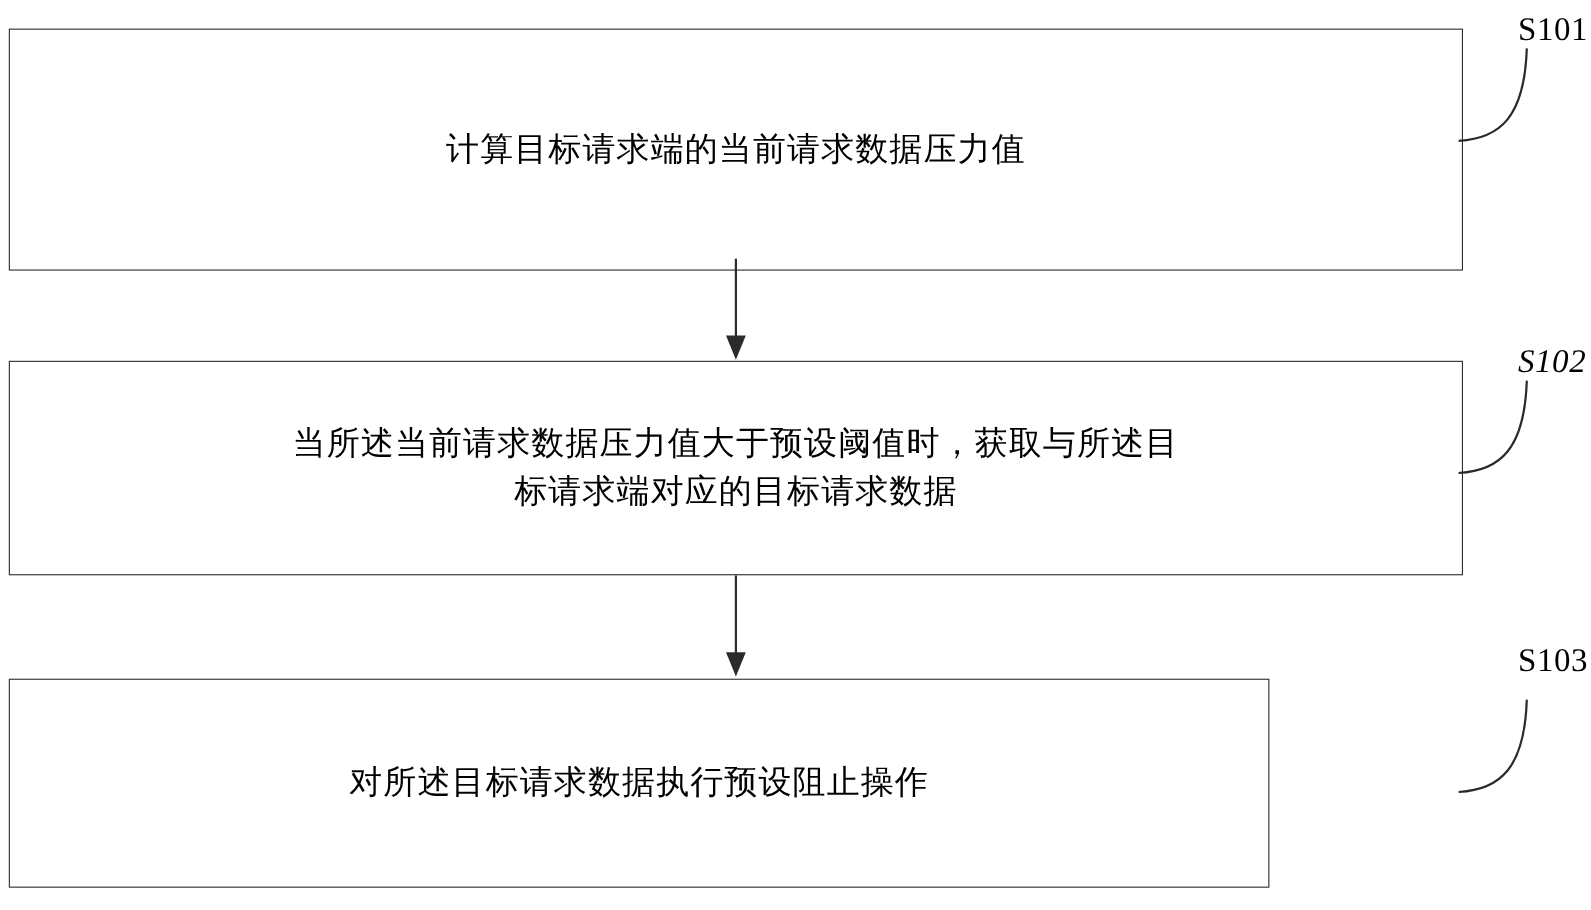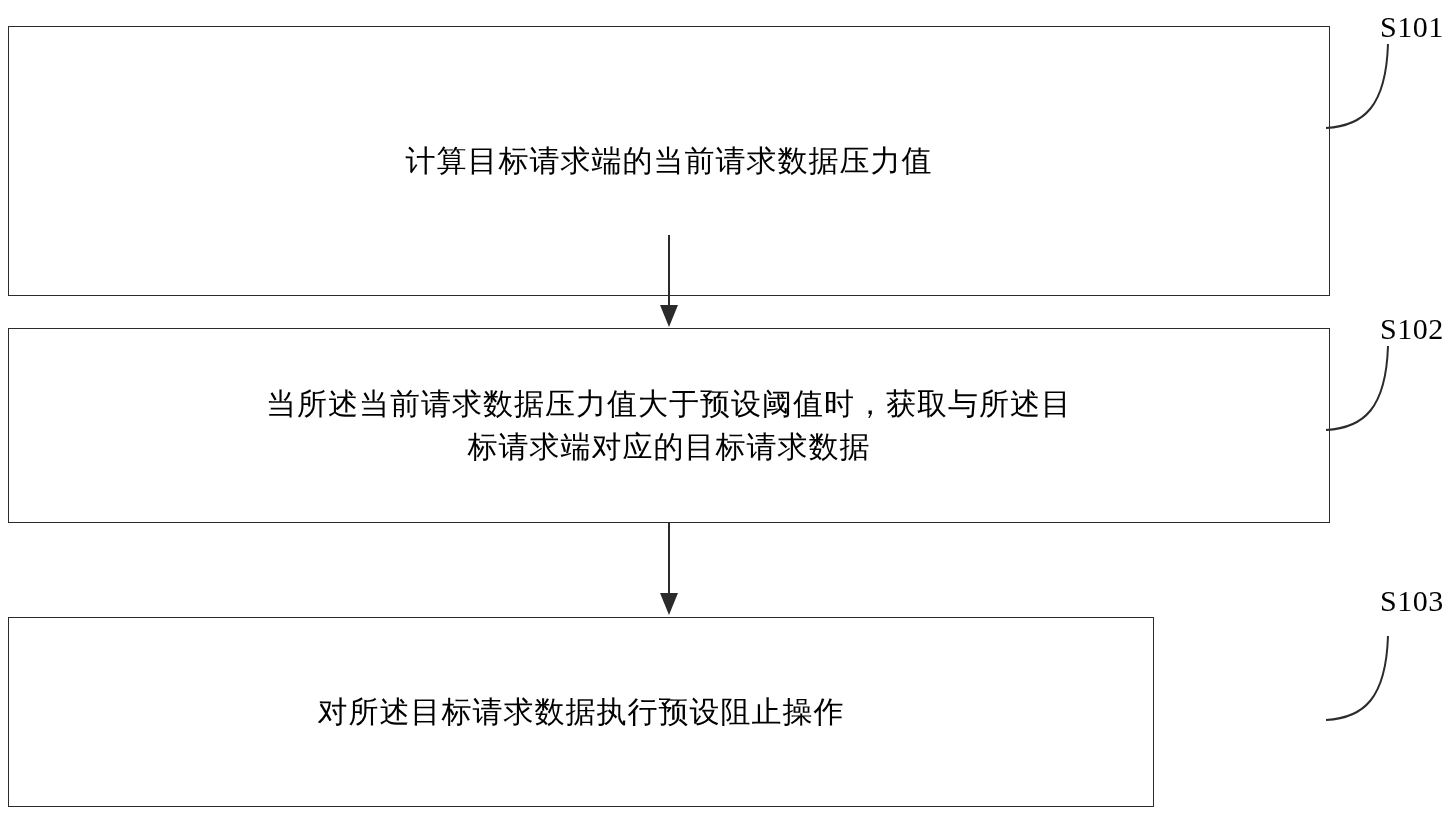--- a/index.html
+++ b/index.html
@@ -43,26 +43,26 @@
     letter-spacing: 0.5px;
     margin-left: 38px;
   }
   .leader {
     position: absolute;
   }
   .arrow-line {
     position: absolute;
   }
   
-  #box-s101 { left: 8px;  top: 26px;  width: 1322px; height: 270px; }
+  #box-s101 { left: 8px;  top: 26px;  width: 1322px; height: 220px; }
   #box-s102 { left: 8px;  top: 328px; width: 1322px; height: 195px; }
   #box-s103 { left: 8px;  top: 617px; width: 1146px; height: 190px; }
 
   #label-s101 { left: 1342px; top: 10px; }
-  #label-s102 { left: 1342px; top: 312px; }
+  #label-s102 { left: 1342px; top: 312px; font-style: italic; }
   #label-s103 { left: 1342px; top: 584px; }
 
   #leader-s101 { left: 1324px; top: 40px; width: 70px; height: 90px; }
   #leader-s102 { left: 1324px; top: 342px; width: 70px; height: 90px; }
   #leader-s103 { left: 1324px; top: 632px; width: 70px; height: 90px; }
 
   #arrow-1 { left: 634px; top: 235px; width: 70px; height: 95px; }
   #arrow-2 { left: 634px; top: 523px; width: 70px; height: 95px; }
 </style>
 </head>

